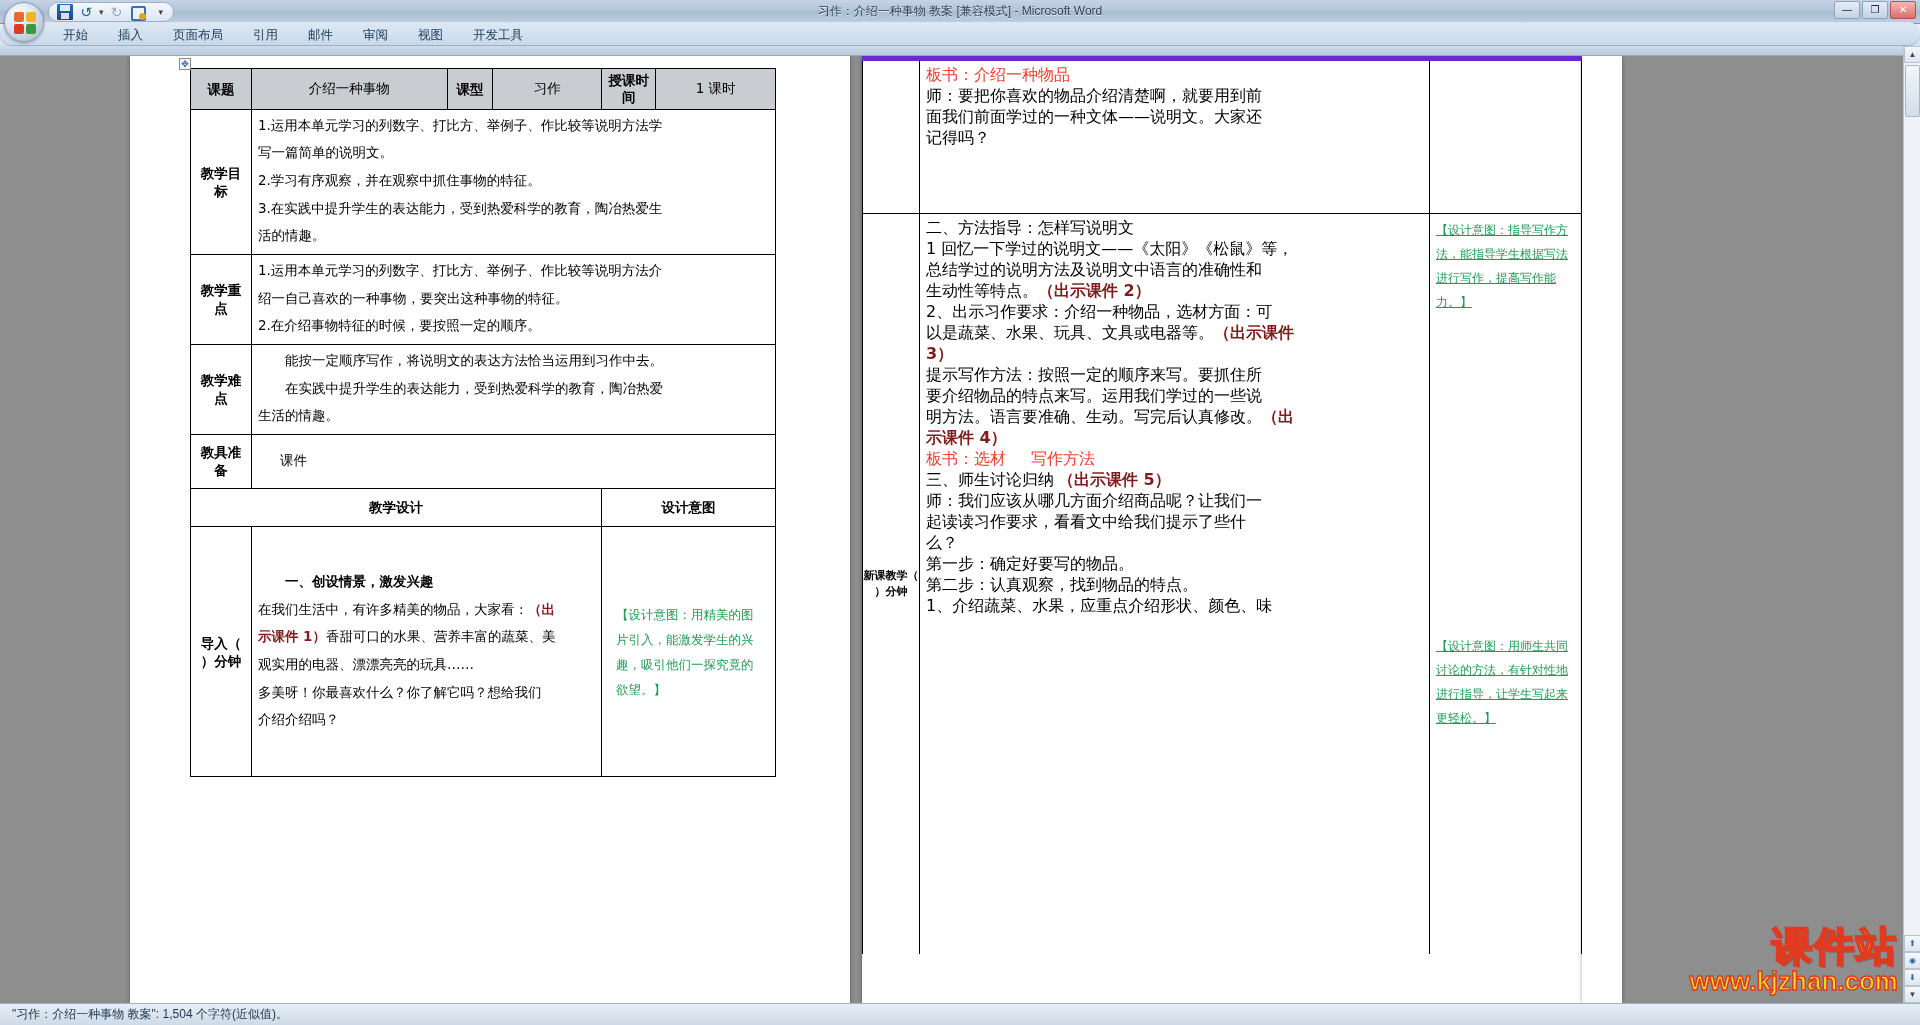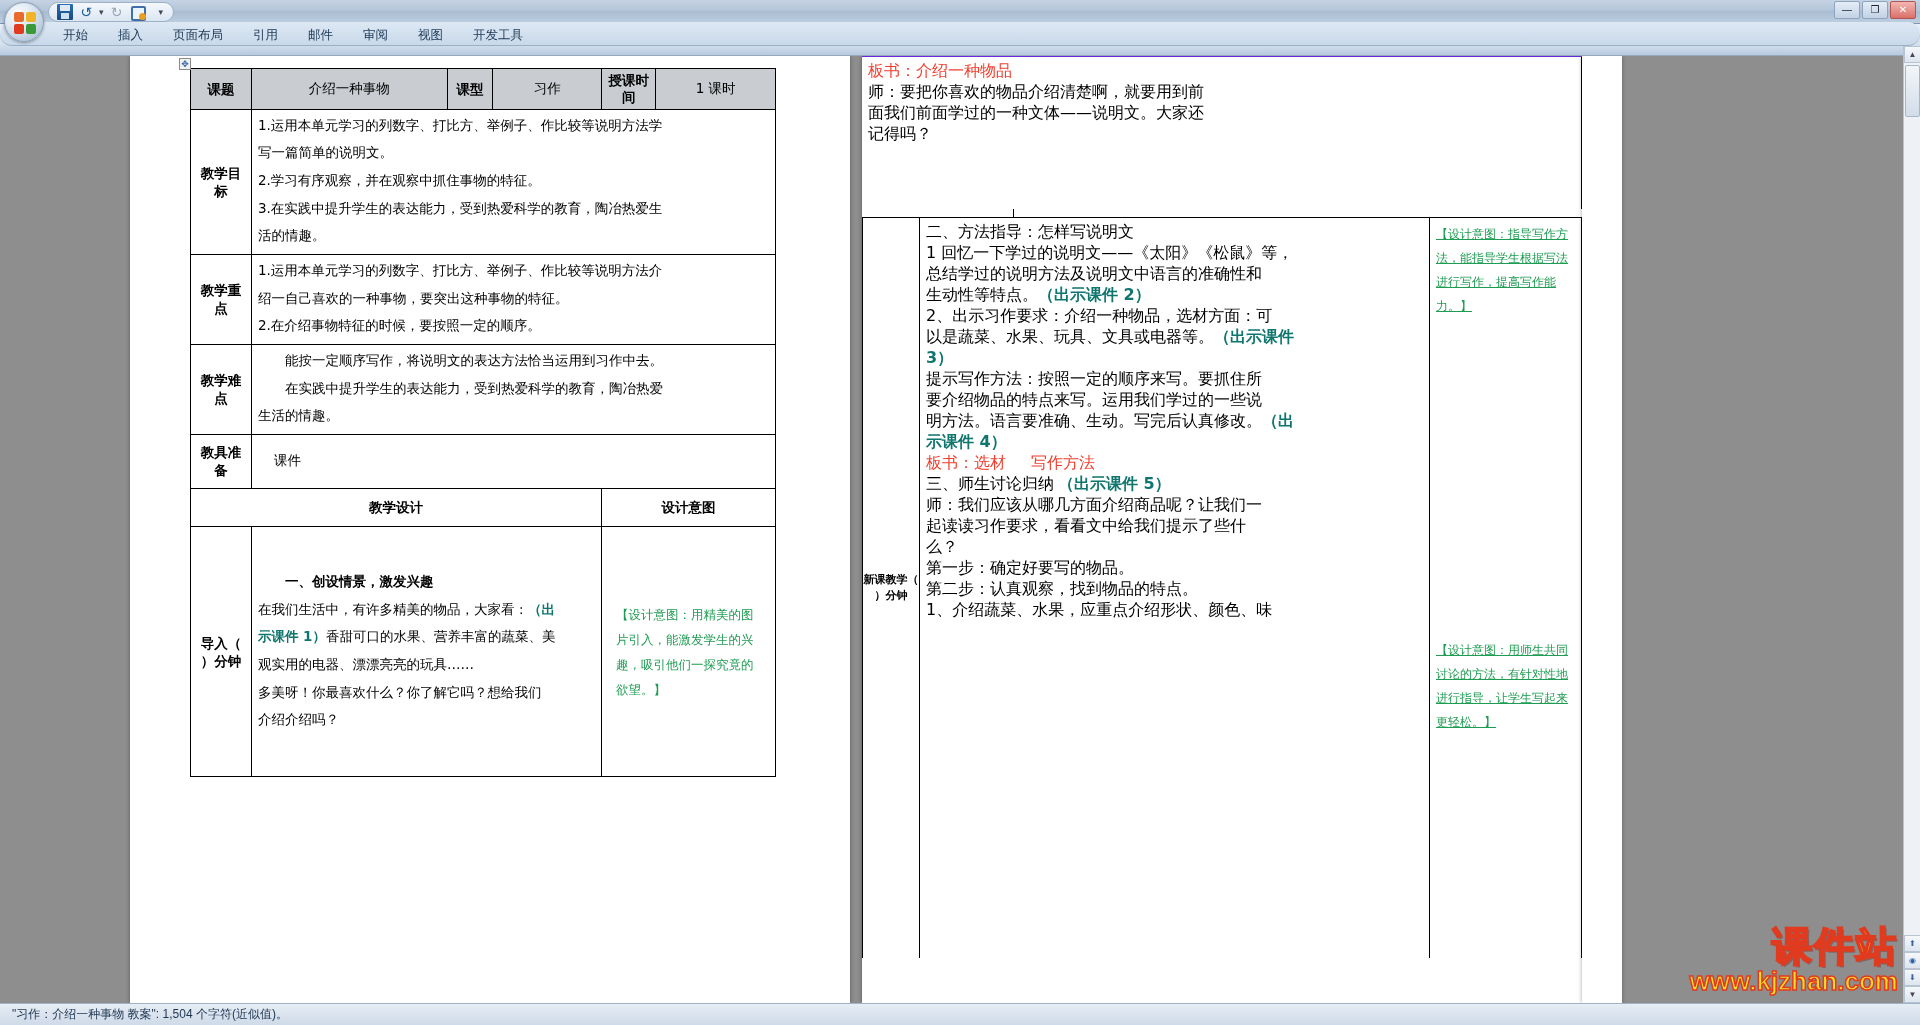--- a/index.html
+++ b/index.html
@@ -131,21 +131,21 @@
   table.lesson td { border: 1px solid #000; padding: 3px 6px; vertical-align: middle; }
   .hdr-row td { background: #c9ccd1; font-weight: bold; text-align: center; padding: 6px 4px; }
   .hdr-row td.val { font-weight: normal; }
   .lbl { width: 56px; text-align: center; font-weight: bold; vertical-align: middle; line-height: 1.35; }
   .body-cell { vertical-align: top; padding: 6px 8px 10px; }
   .body-cell p { margin: 0 0 2px; }
   .cell-center { text-align: center; font-weight: bold; }
   .indent { text-indent: 2em; }
 
   .green { color: #1f9c53; }
-  .blue  { color: #0f766e; font-weight: bold; }
+  .blue  { color: #7f1d1d; font-weight: bold; }
   .red   { color: #ef3f2f; }
 
   .note-cell { width: 138px; vertical-align: top; padding: 6px 4px; }
   .note-cell p { margin: 8px; font-size: 12.5px; line-height: 2.0; }
   .rtable { position:absolute; left: 0px; top: 0px; width: 720px; }
   .rrow { display: flex; border-bottom: 1px solid #000; }
   .rcell-lbl {
     width: 58px; min-width:58px; border-right: 1px solid #000; border-left:1px solid #000;
     display: flex; align-items: center; justify-content: center;
     font-weight: bold; font-size: 11px; text-align: center; line-height: 1.45;
@@ -183,20 +183,21 @@
     text-shadow: 2px 2px 0 rgba(120,20,10,.35);
   }
   .wm-sub { font-size: 26px; font-weight: bold; color: #f2dd2b; -webkit-text-stroke: 1.5px #e03a1f; line-height: 1.2; }
 </style>
 </head>
 <body>
 
 <div id="app">
 
   <div class="titlebar">
+    <div class="titlebar-text">习作：介绍一种事物 教案 [兼容模式] - Microsoft Word</div>
     <div class="win-btns">
       <div class="win-btn">—</div>
       <div class="win-btn">❐</div>
       <div class="win-btn close">✕</div>
     </div>
   </div>
 
   <div class="qat-zone"></div>
 
   <div class="office-orb">
@@ -271,21 +272,21 @@
           <td class="lbl">教学难点</td>
           <td class="body-cell" colspan="5">
             <p class="indent">能按一定顺序写作，将说明文的表达方法恰当运用到习作中去。</p>
             <p class="indent">在实践中提升学生的表达能力，受到热爱科学的教育，陶冶热爱</p>
             <p>生活的情趣。</p>
           </td>
         </tr>
 
         <tr>
           <td class="lbl" style="height:54px">教具准备</td>
-          <td class="body-cell" colspan="5" style="vertical-align:middle;padding-left:22px">课件</td>
+          <td class="body-cell" colspan="5" style="vertical-align:middle;padding-left:28px">课件</td>
         </tr>
 
         <tr>
           <td class="cell-center" colspan="4" style="padding:4px">教学设计</td>
           <td class="cell-center" colspan="2" style="padding:6px">设计意图</td>
         </tr>
 
         <tr>
           <td class="lbl" style="vertical-align:middle">导入（ ）分钟</td>
           <td class="body-cell" colspan="3" style="height:250px">
@@ -302,21 +303,21 @@
         </tr>
       </tbody>
         </table>
 
     </div>
 
     <div class="page page-right doc">
 
       <div class="rtable">
 
-        <div class="rrow" style="border-top:1px solid #6d28d9;flex-direction:column;">
+        <div class="rrow" style="border-top:5px solid #6d28d9;">
           <div class="rcell-lbl"></div>
           <div class="rcell-main" style="min-height:152px">
             <p class="red">板书：介绍一种物品</p>
             <p>师：要把你喜欢的物品介绍清楚啊，就要用到前</p>
             <p>面我们前面学过的一种文体——说明文。大家还</p>
             <p>记得吗？</p>
           </div>
           <div class="rcell-note"></div>
         </div>
 

